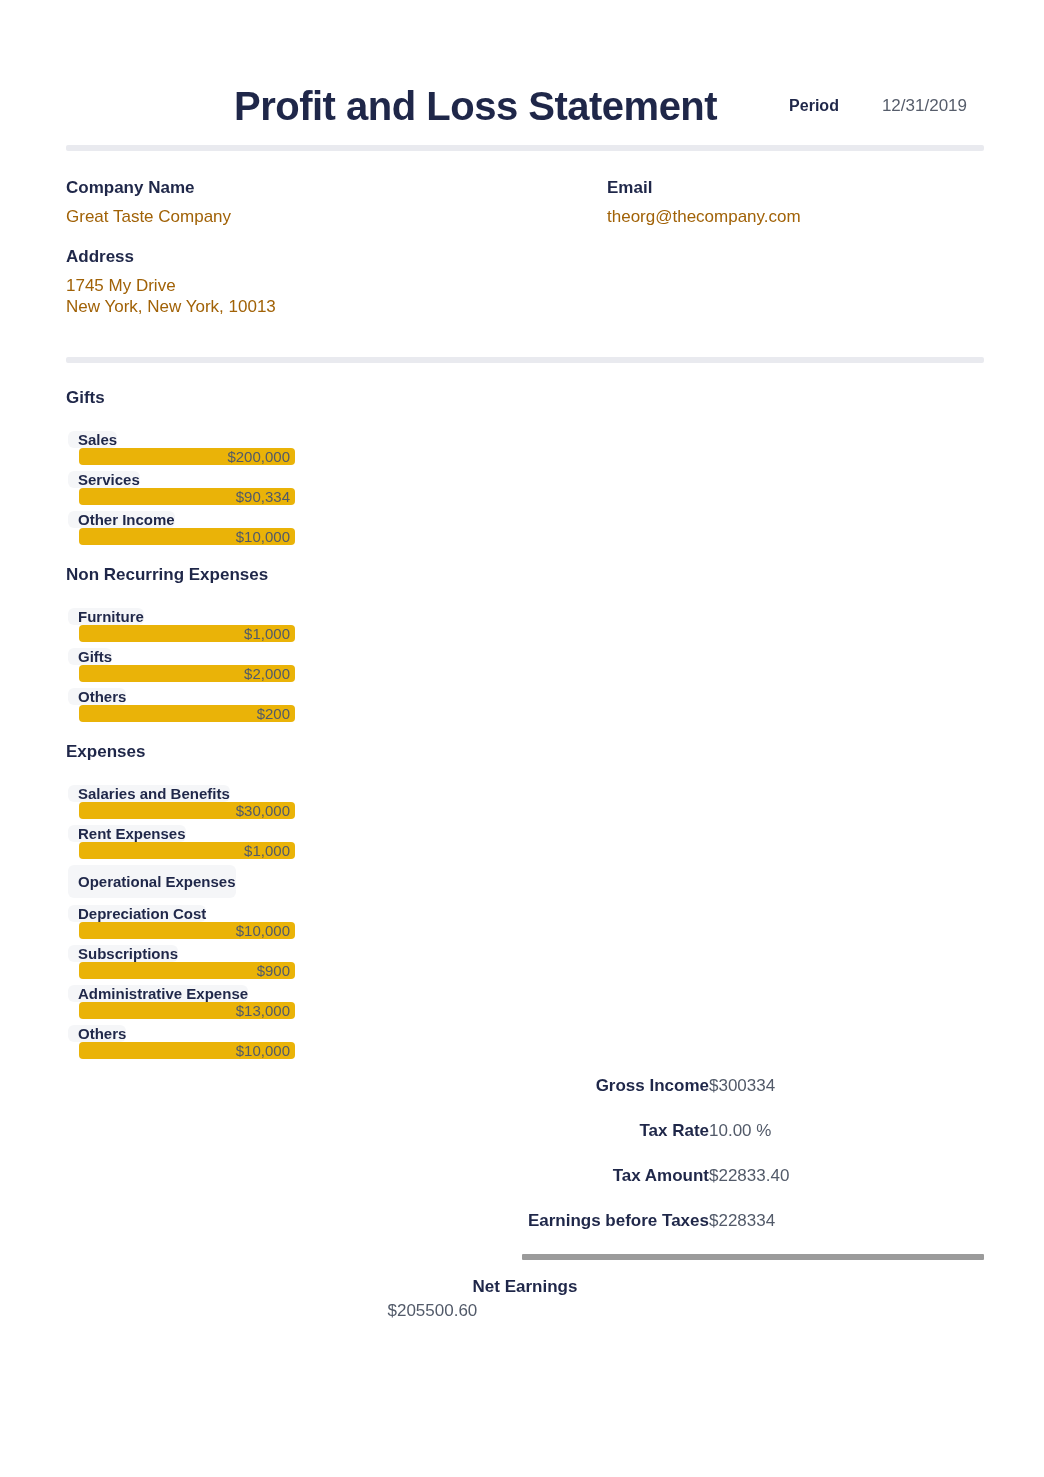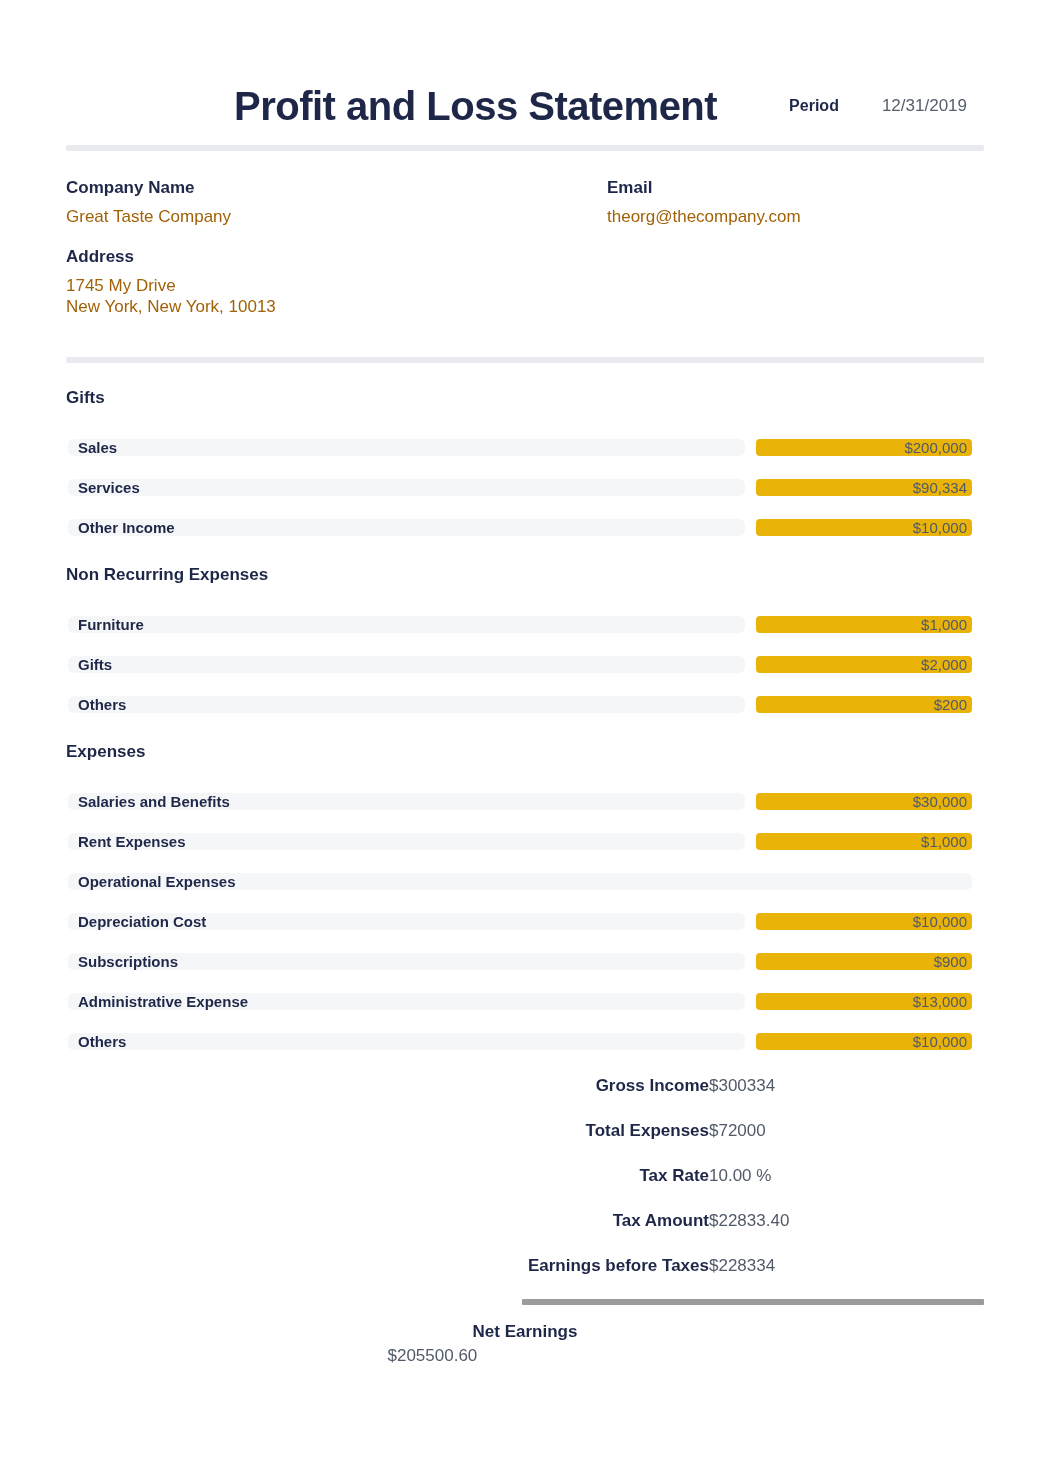--- a/index.html
+++ b/index.html
@@ -59,23 +59,24 @@
   .stmt-section:first-child { margin-top: 25px; }
   .section-title {
     margin: 0 0 23px 0;
     font-size: 17px;
     line-height: 20px;
     font-weight: 700;
     color: #1f2749;
   }
   .line-row {
     display: flex;
-    align-items: center;
+    align-items: flex-start;
     height: 33px;
     margin: 0 12px 7px 2px;
+    flex-direction: column;
   }
   .line-label-bar {
     flex: 1;
     background: #f5f6f8;
     border-radius: 6px;
     display: flex;
     align-items: center;
     padding-left: 10px;
   }
   .line-label {
@@ -292,24 +293,20 @@
 </div>
   </section>
 </div>
 
   <div class="totals" id="totals">
   <div class="totals-row">
     <span class="totals-label">Gross Income</span>
     <span class="totals-value">$300334</span>
   </div>
 
-  <div class="totals-row">
-    <span class="totals-label">Total Expenses</span>
-    <span class="totals-value">$72000</span>
-  </div>
 
   <div class="totals-row">
     <span class="totals-label">Tax Rate</span>
     <span class="totals-value">10.00 %</span>
   </div>
 
   <div class="totals-row">
     <span class="totals-label">Tax Amount</span>
     <span class="totals-value">$22833.40</span>
   </div>

